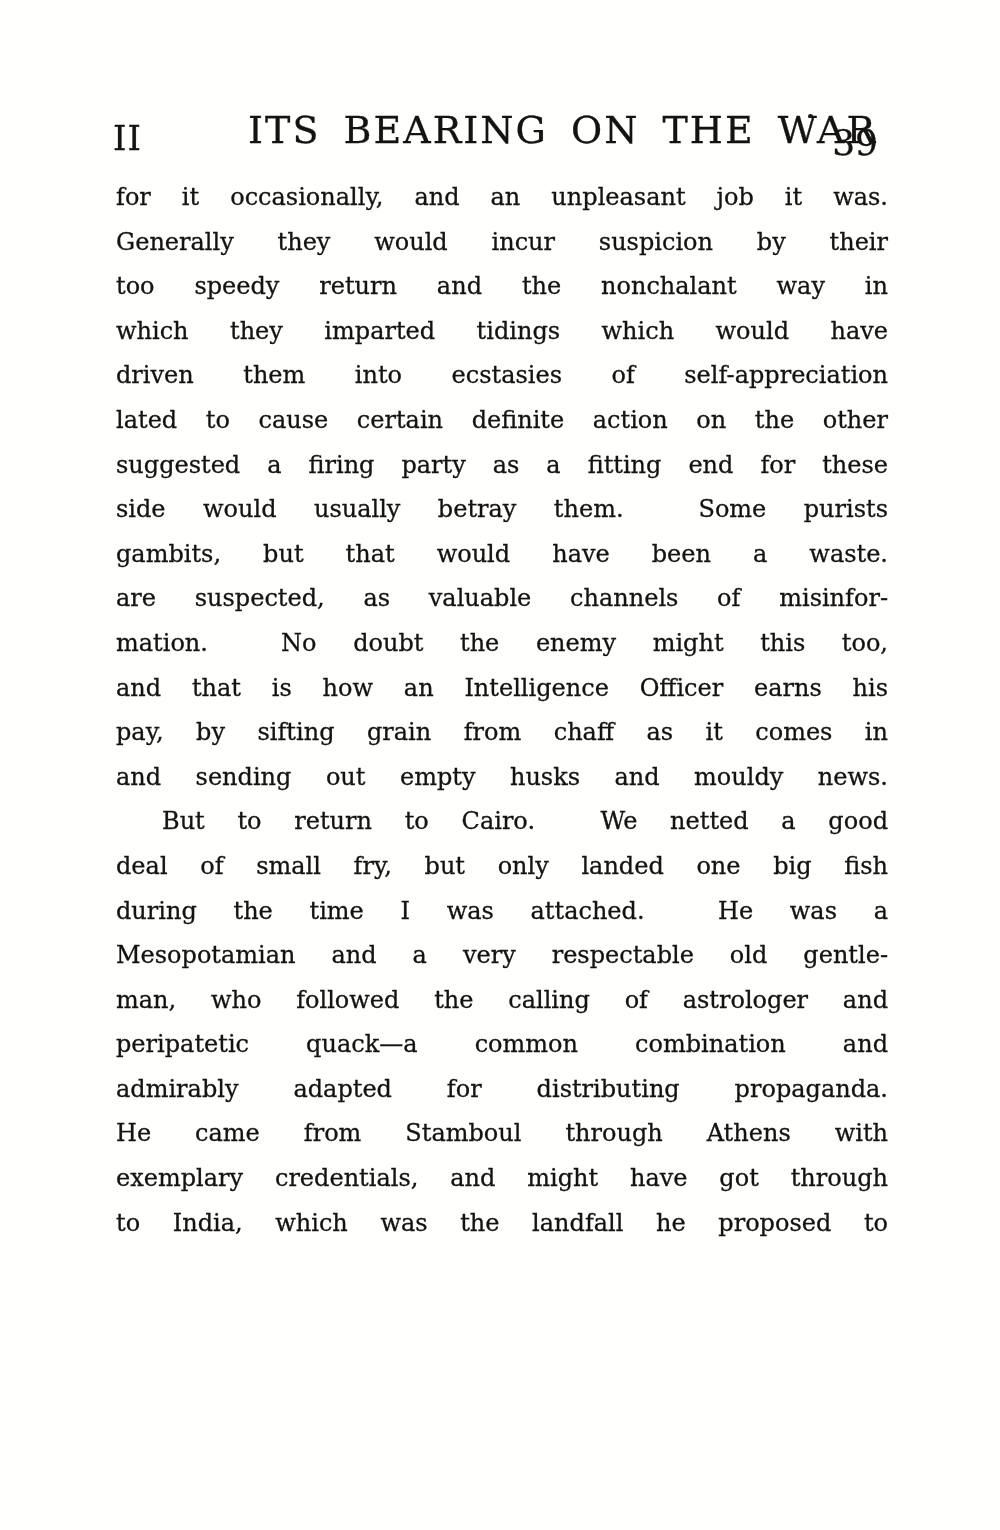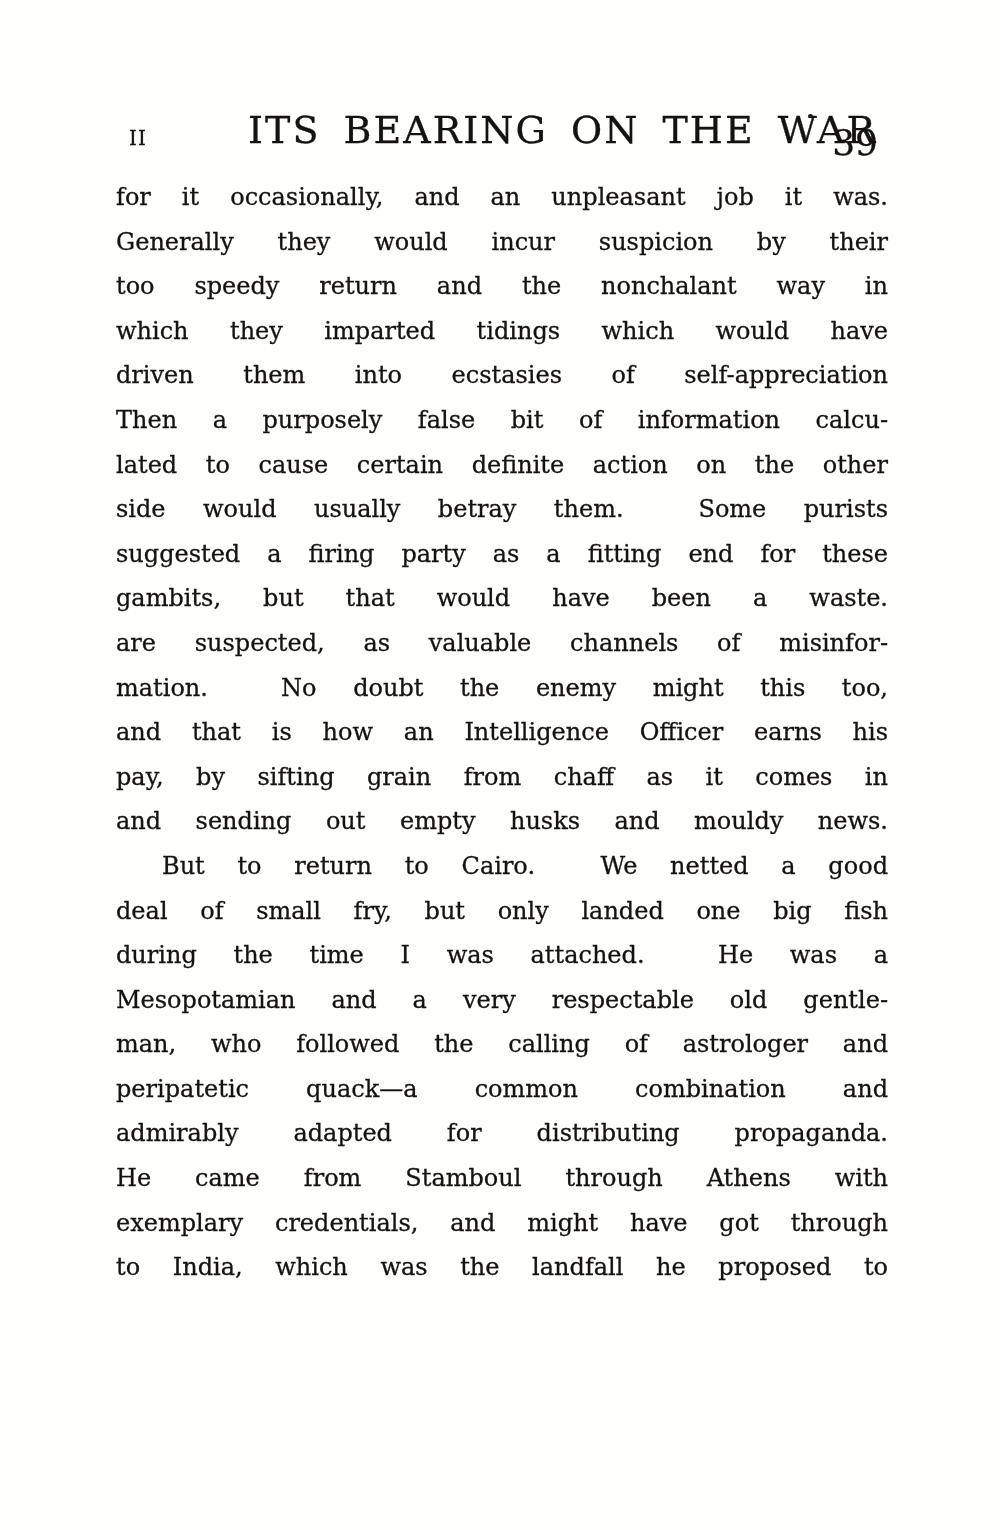--- a/index.html
+++ b/index.html
@@ -20,23 +20,23 @@
   
   .running-head {
     position: absolute;
     top: 106px;
     left: 113px;
     width: 772px;
     height: 60px;
   }
   .chapter {
     position: absolute;
-    left: 16px;
+    left: 0;
     top: 17px;
-    font-size: 20px;
+    font-size: 34px;
     line-height: 30px;
     letter-spacing: 1px;
   }
   .running-title {
     display: block;
     text-align: right;
     font-size: 38px;
     line-height: 48px;
     letter-spacing: 2px;
     word-spacing: 9px;
@@ -92,24 +92,23 @@
   </header>
 
   <main class="body-text">
 
     <div class="para">
       <div class="line">for it occasionally, and an unpleasant job it was.</div>
       <div class="line">Generally they would incur suspicion by their</div>
       <div class="line">too speedy return and the nonchalant way in</div>
       <div class="line">which they imparted tidings which would have</div>
       <div class="line">driven them into ecstasies of self-appreciation</div>
-      <div class="line">Then a purposely false bit of information calcu-</div>
       <div class="line">lated to cause certain definite action on the other</div>
+      <div class="line">suggested a firing party as a fitting end for these</div>
       <div class="line">side would usually betray them.  Some purists</div>
-      <div class="line">suggested a firing party as a fitting end for these</div>
       <div class="line">gambits, but that would have been a waste.</div>
       <div class="line">are suspected, as valuable channels of misinfor-</div>
       <div class="line">mation.  No doubt the enemy might this too,</div>
       <div class="line">and that is how an Intelligence Officer earns his</div>
       <div class="line">pay, by sifting grain from chaff as it comes in</div>
       <div class="line">and sending out empty husks and mouldy news.</div>
     </div>
 
     <div class="para">
       <div class="line indent">But to return to Cairo.  We netted a good</div>

